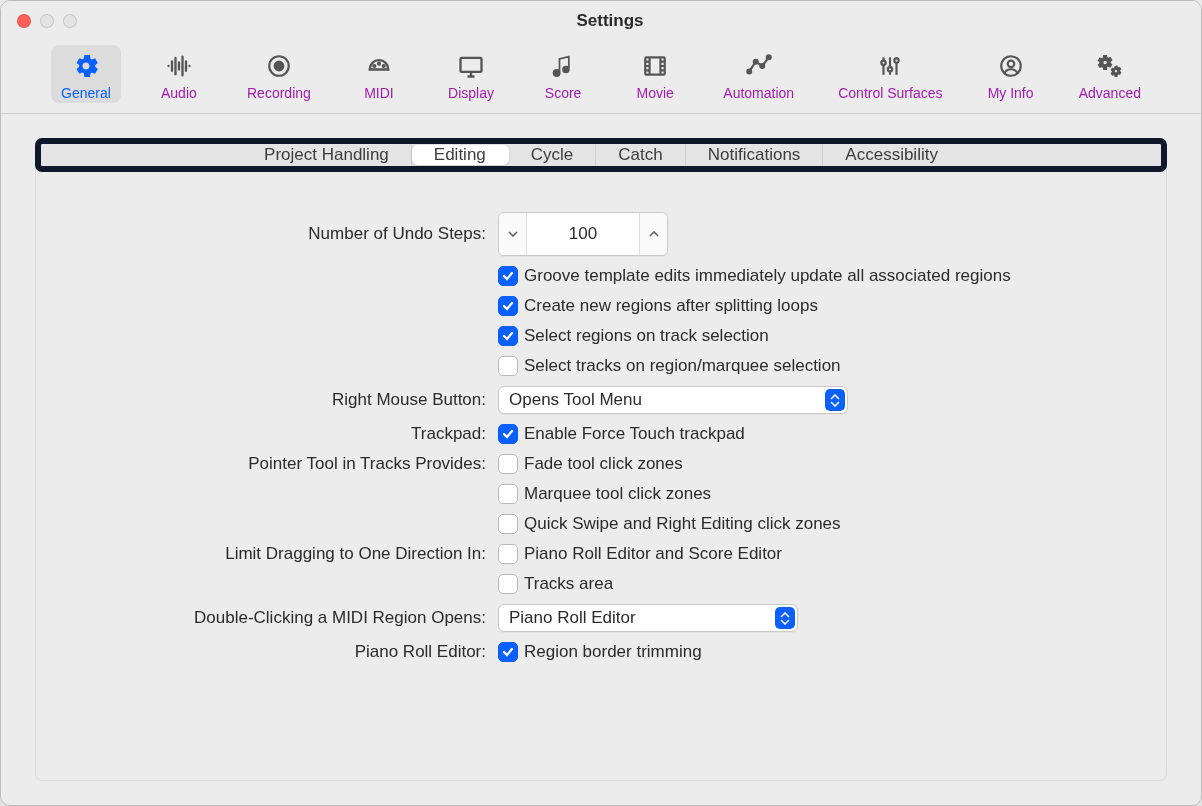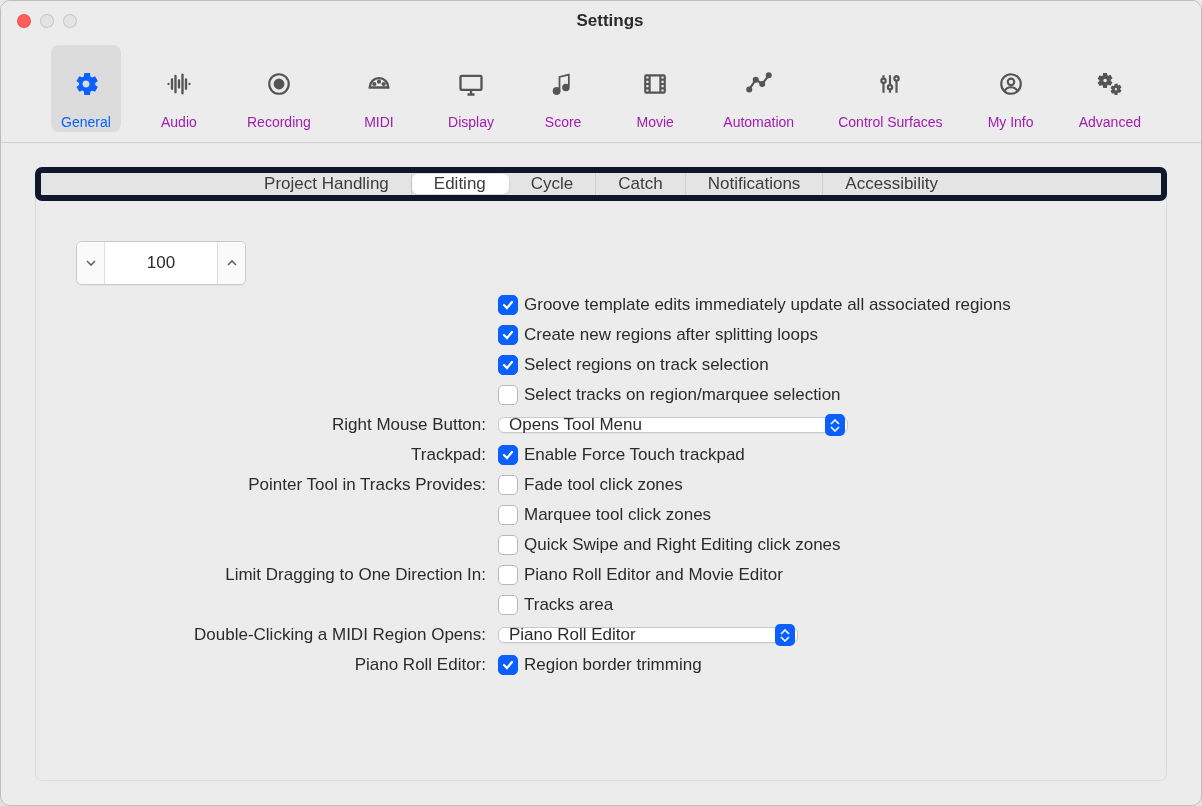--- a/index.html
+++ b/index.html
@@ -54,24 +54,24 @@
     gap: 4px;
     border-bottom: 1px solid #cfcfcf;
     background: #ececec;
     justify-content: space-between;
   }
   .tool-item {
     display: flex;
     flex-direction: column;
     align-items: center;
     justify-content: flex-end;
-    padding: 24px 10px 2px 10px;
+    padding: 6px 10px 2px 10px;
     border-radius: 8px;
     cursor: default;
-    gap: 15px;
+    gap: 4px;
     min-width: 68px;
   }
   .tool-item.active { background: #dcdcdc; }
   .tool-item.active .tool-icon svg { stroke: #0a60ff; fill: #0a60ff; }
   .tool-item.active .tool-label { color: #0a60ff; }
   .tool-icon { height: 30px; display:flex; align-items:center; justify-content:center; }
   .tool-icon svg { stroke: #555; }
   .tool-label { font-size: 14px; color: #a21caf; }
   
   .subtabs-wrap {
@@ -173,21 +173,21 @@
     border-color: #0a60ff;
   }
   .chk-box.checked svg { display:block; }
   .chk-box svg { display:none; }
   
   .popup {
     display: inline-flex;
     align-items: center;
     justify-content: space-between;
     width: 350px;
-    height: 16px;
+    height: 28px;
     background: #fff;
     border: 1px solid #c9c9c9;
     border-radius: 6px;
     padding: 0 2px 0 10px;
     font-size: 17px;
     color: #2b2b2b;
     box-shadow: 0 1px 1px rgba(0,0,0,0.04);
   }
   .popup .arrows {
     width: 20px; height: 22px;
@@ -327,20 +327,21 @@
       <div class="subtab">Cycle</div>
       <div class="subtab">Catch</div>
       <div class="subtab">Notifications</div>
       <div class="subtab">Accessibility</div>
     </div>
   </div>
 
   <div class="panel-wrap">
     <div class="form">
 
+      <div class="row-label">Number of Undo Steps:</div>
       <div class="row-control">
         <div class="stepper">
           <div class="btn">
             <svg width="10" height="10" viewBox="0 0 10 10">
                 <path d="M1 3l4 4 4-4" fill="none" stroke="#666" stroke-width="1.6"></path>
               </svg>
           </div>
           <div class="value">100</div>
           <div class="btn">
             <svg width="10" height="10" viewBox="0 0 10 10">
@@ -437,21 +438,21 @@
         <label class="chk">
           <span class="chk-box"></span>
           <span>Quick Swipe and Right Editing click zones</span>
         </label>
       </div>
 
       <div class="row-label">Limit Dragging to One Direction In:</div>
       <div class="row-control">
         <label class="chk">
           <span class="chk-box"></span>
-          <span>Piano Roll Editor and Movie Editor</span>
+          <span>Piano Roll Editor and Score Editor</span>
         </label>
       </div>
       <div></div>
       <div class="stacked">
         <label class="chk">
           <span class="chk-box"></span>
           <span>Tracks area</span>
         </label>
       </div>
 

